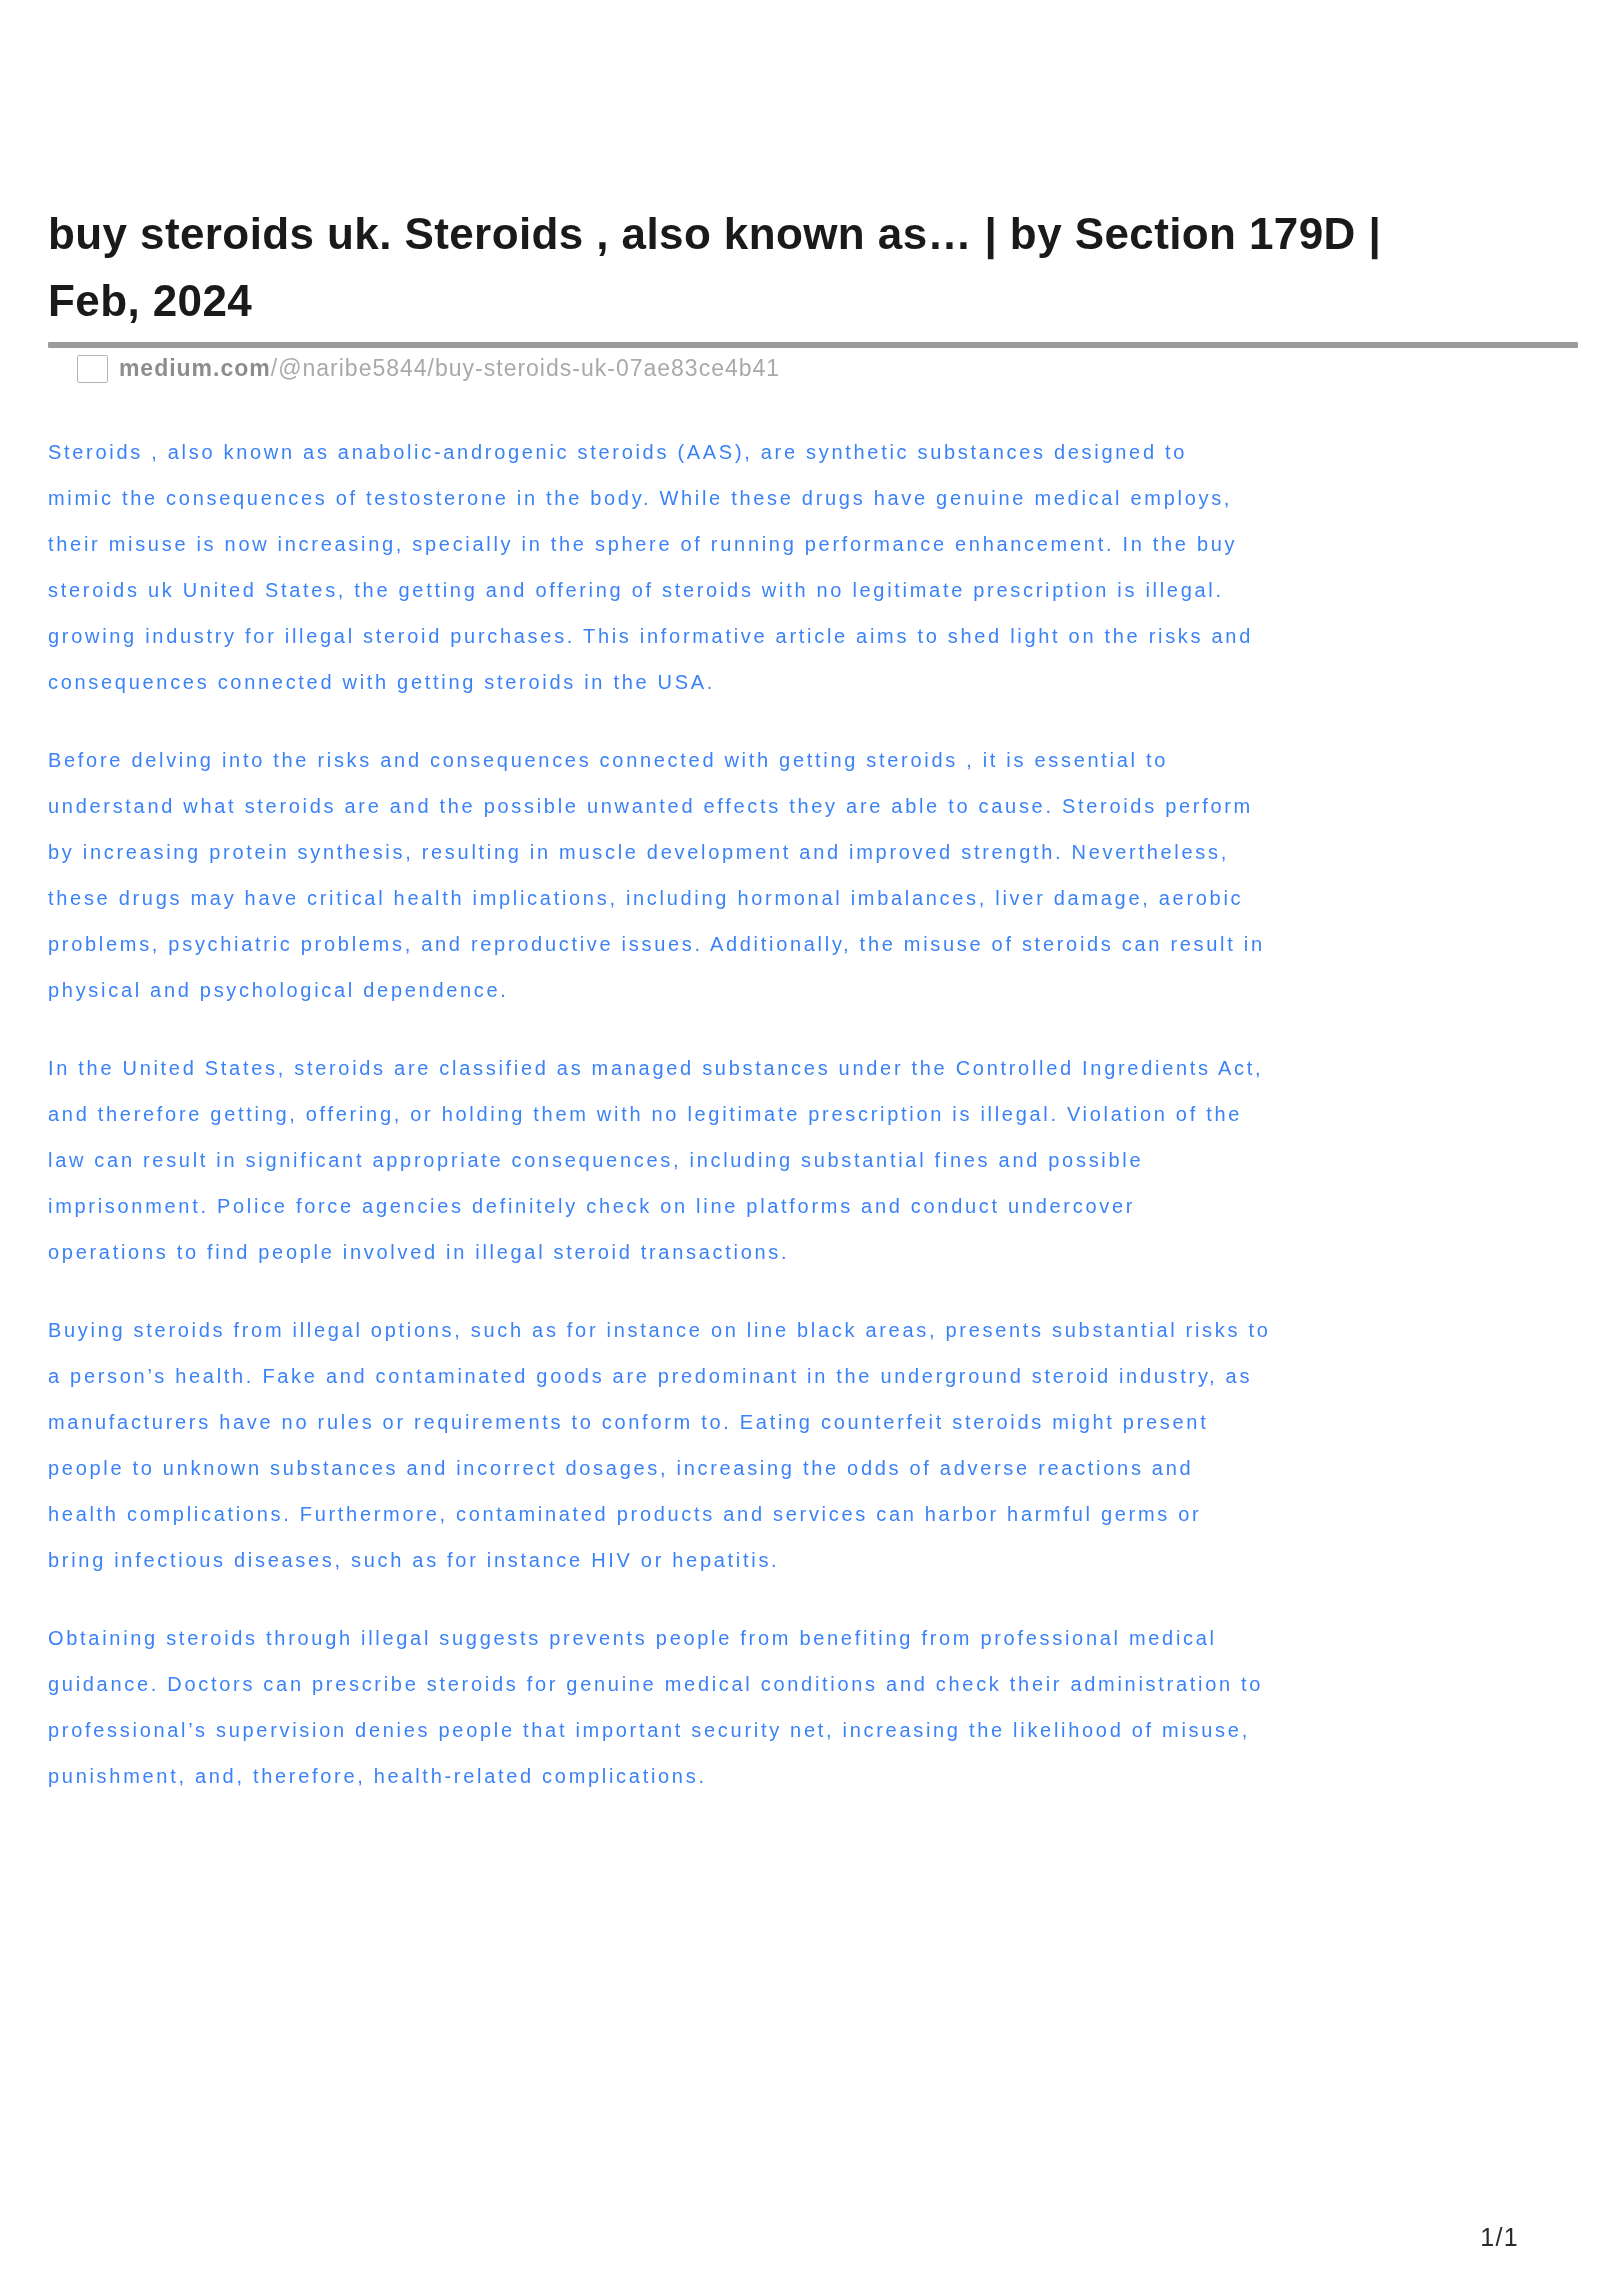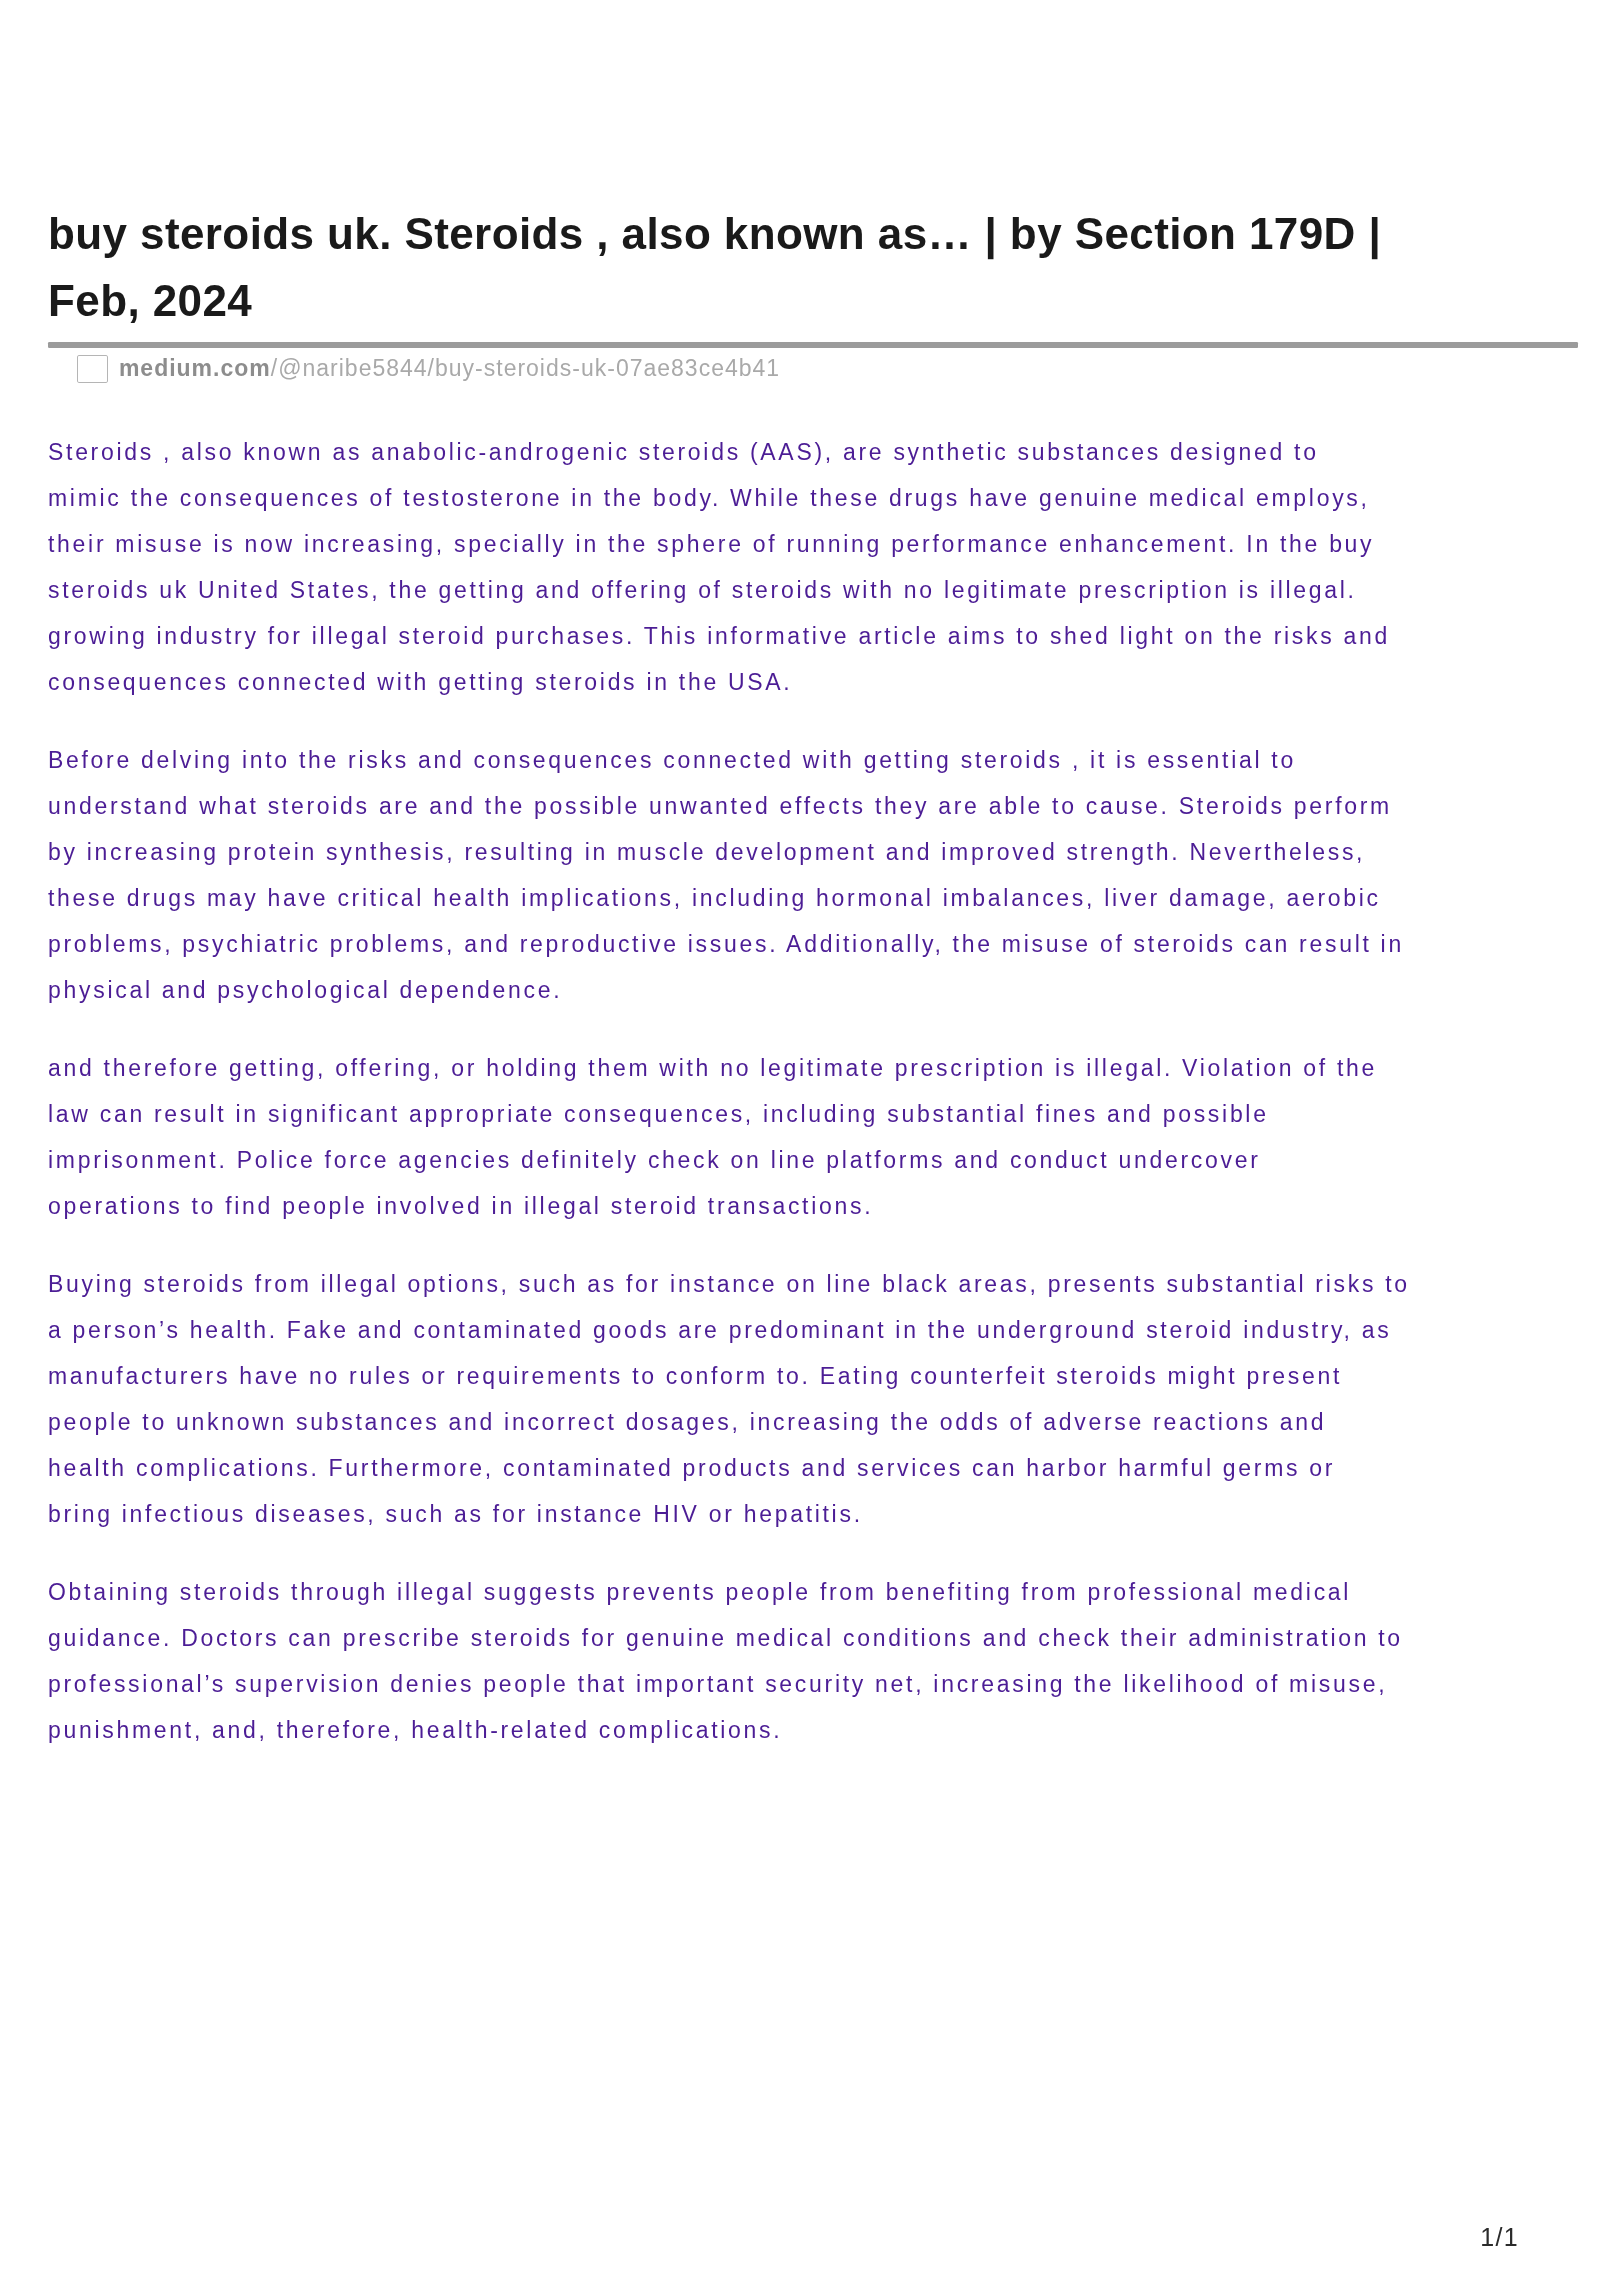--- a/index.html
+++ b/index.html
@@ -62,22 +62,22 @@
     letter-spacing: 1px;
     color: #a9a9a9;
     white-space: nowrap;
   }
   .source-url .domain {
     font-weight: bold;
     color: #8d8d8d;
   }
   .article-body {
     margin-top: 44px;
-    font-size: 23px;
-    color: #4c1d95;
+    font-size: 20px;
+    color: #3b82f6;
     letter-spacing: 2.7px;
   }
   .para {
     margin: 0 0 32px 0;
   }
   .line {
     line-height: 46px;
     white-space: nowrap;
   }
   .page-indicator {
@@ -123,20 +123,21 @@
       <div class="para">
         <div class="line">Before delving into the risks and consequences connected with getting steroids , it is essential to</div>
         <div class="line">understand what steroids are and the possible unwanted effects they are able to cause. Steroids perform</div>
         <div class="line">by increasing protein synthesis, resulting in muscle development and improved strength. Nevertheless,</div>
         <div class="line">these drugs may have critical health implications, including hormonal imbalances, liver damage, aerobic</div>
         <div class="line">problems, psychiatric problems, and reproductive issues. Additionally, the misuse of steroids can result in</div>
         <div class="line">physical and psychological dependence.</div>
       </div>
 
       <div class="para">
+        <div class="line">In the United States, steroids are classified as managed substances under the Controlled Ingredients Act,</div>
         <div class="line">and therefore getting, offering, or holding them with no legitimate prescription is illegal. Violation of the</div>
         <div class="line">law can result in significant appropriate consequences, including substantial fines and possible</div>
         <div class="line">imprisonment. Police force agencies definitely check on line platforms and conduct undercover</div>
         <div class="line">operations to find people involved in illegal steroid transactions.</div>
       </div>
 
       <div class="para">
         <div class="line">Buying steroids from illegal options, such as for instance on line black areas, presents substantial risks to</div>
         <div class="line">a person’s health. Fake and contaminated goods are predominant in the underground steroid industry, as</div>
         <div class="line">manufacturers have no rules or requirements to conform to. Eating counterfeit steroids might present</div>

